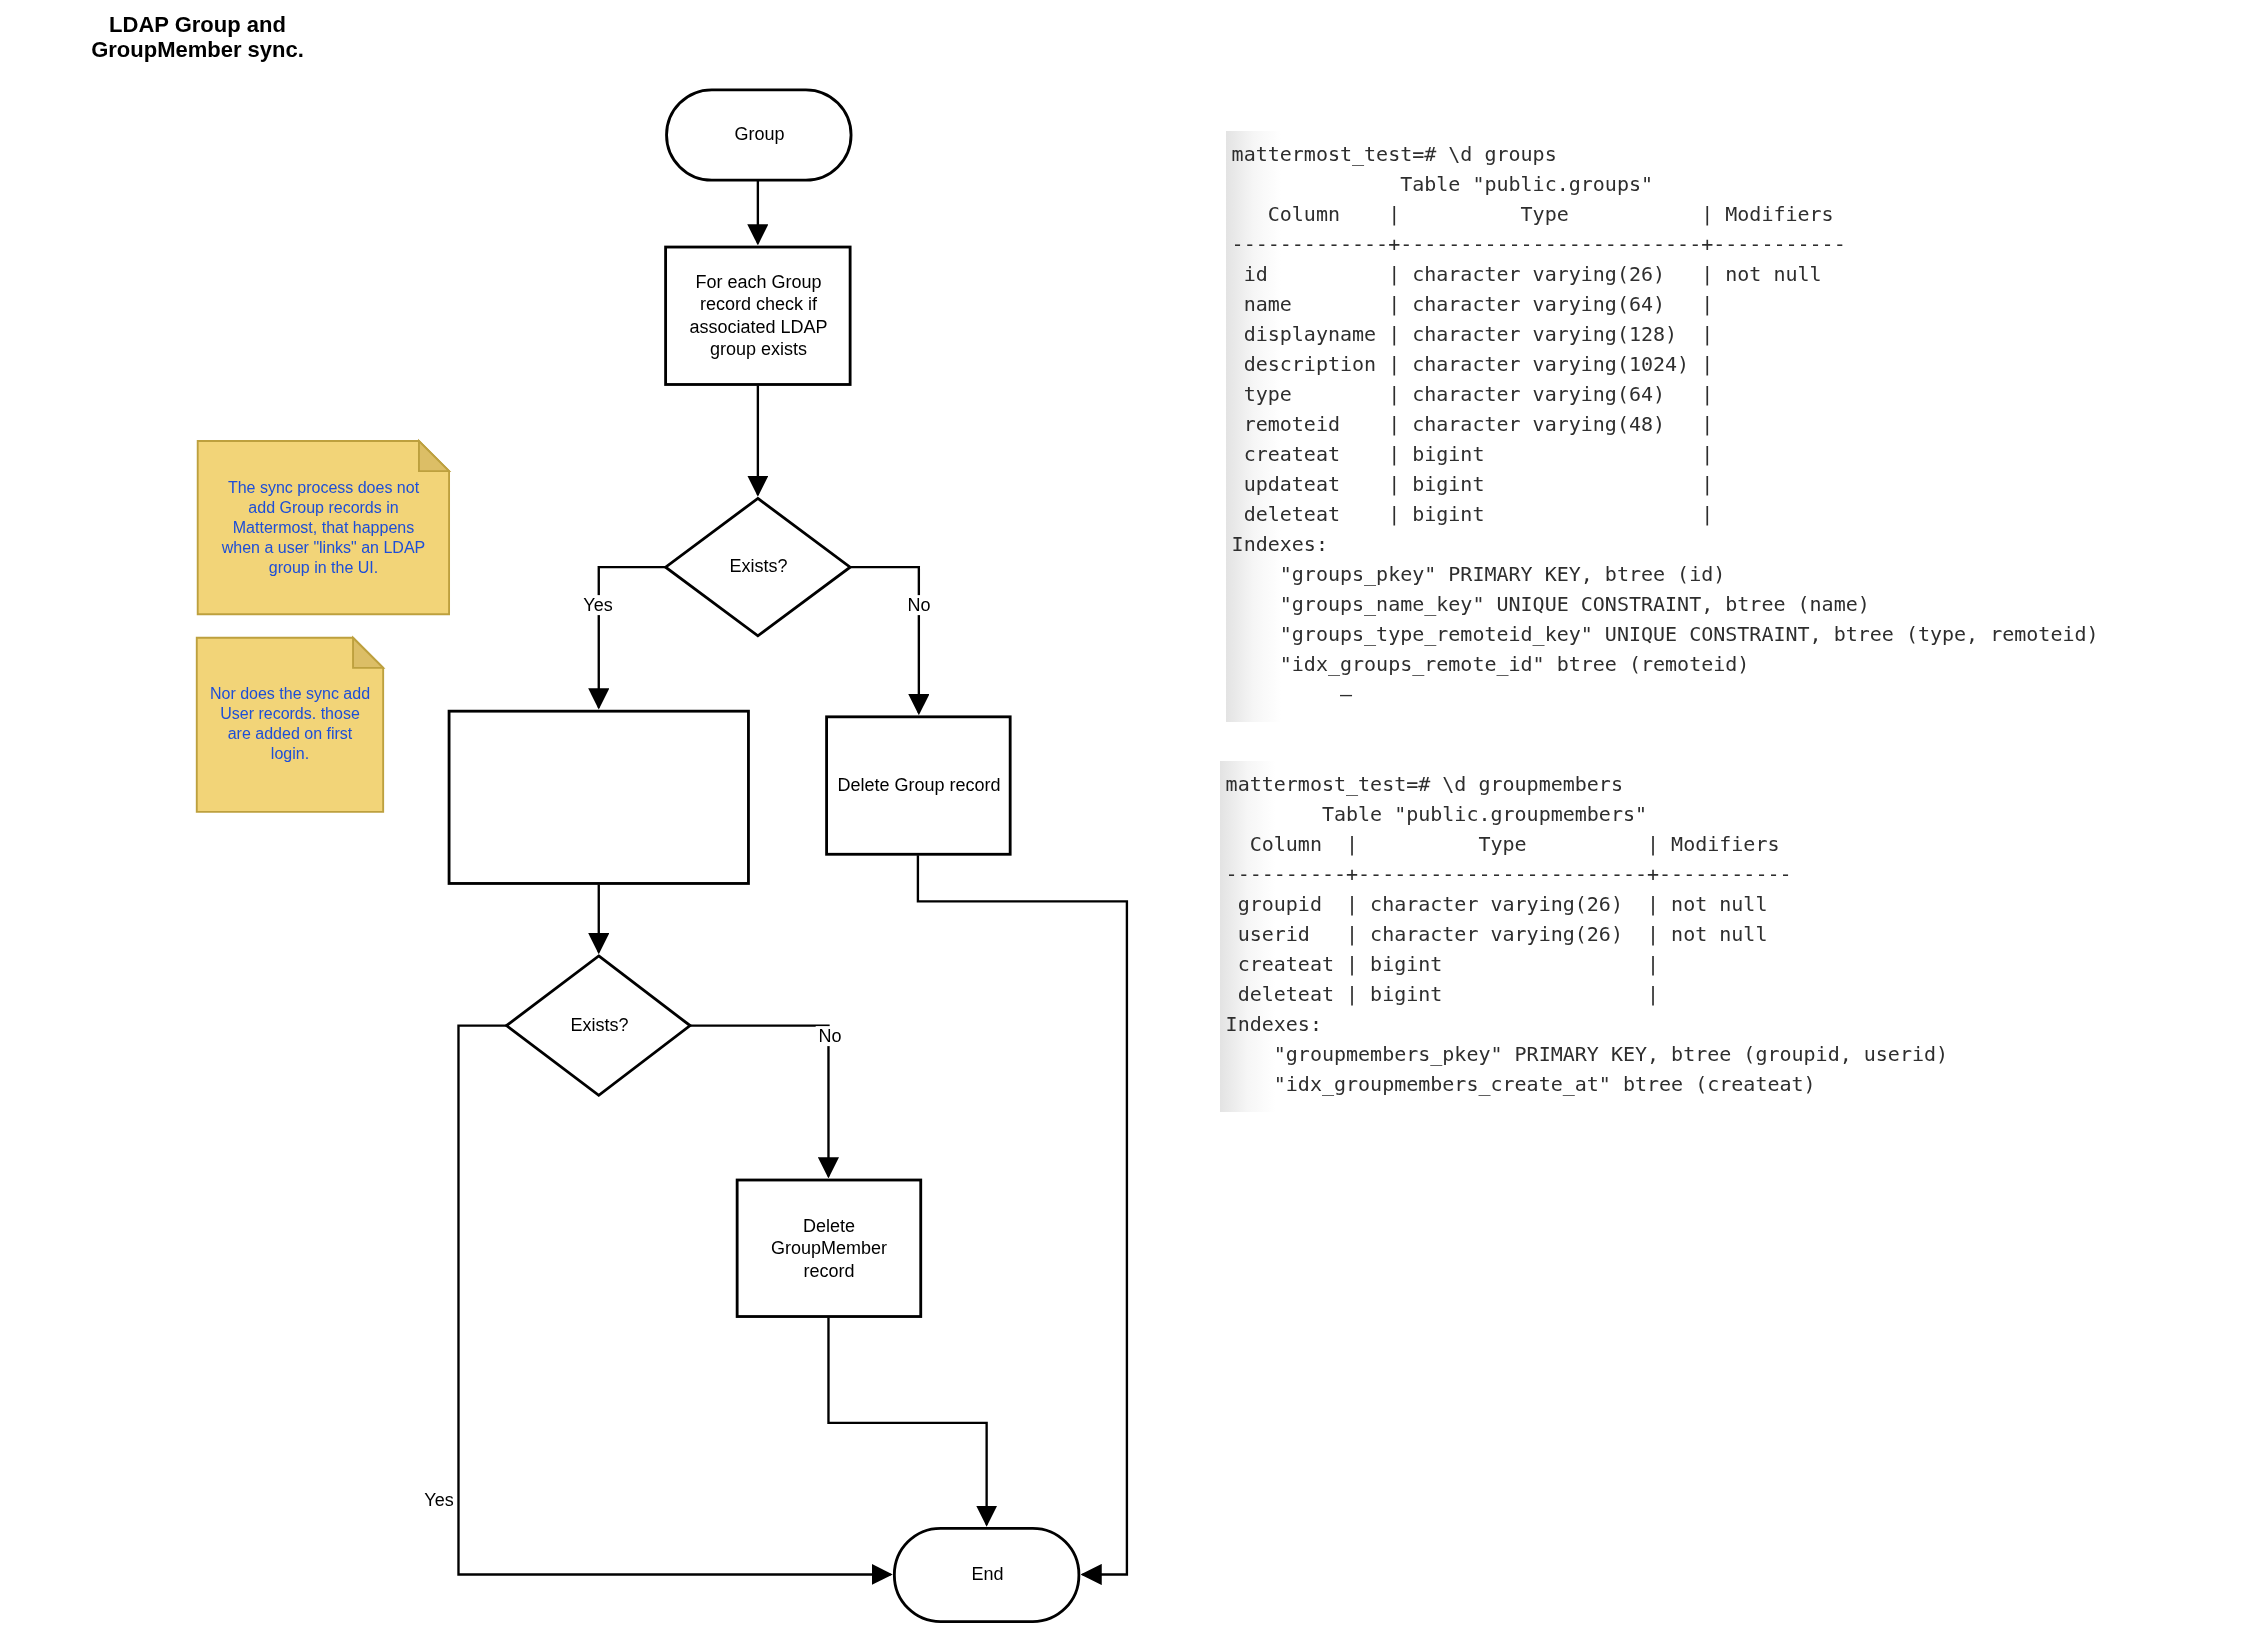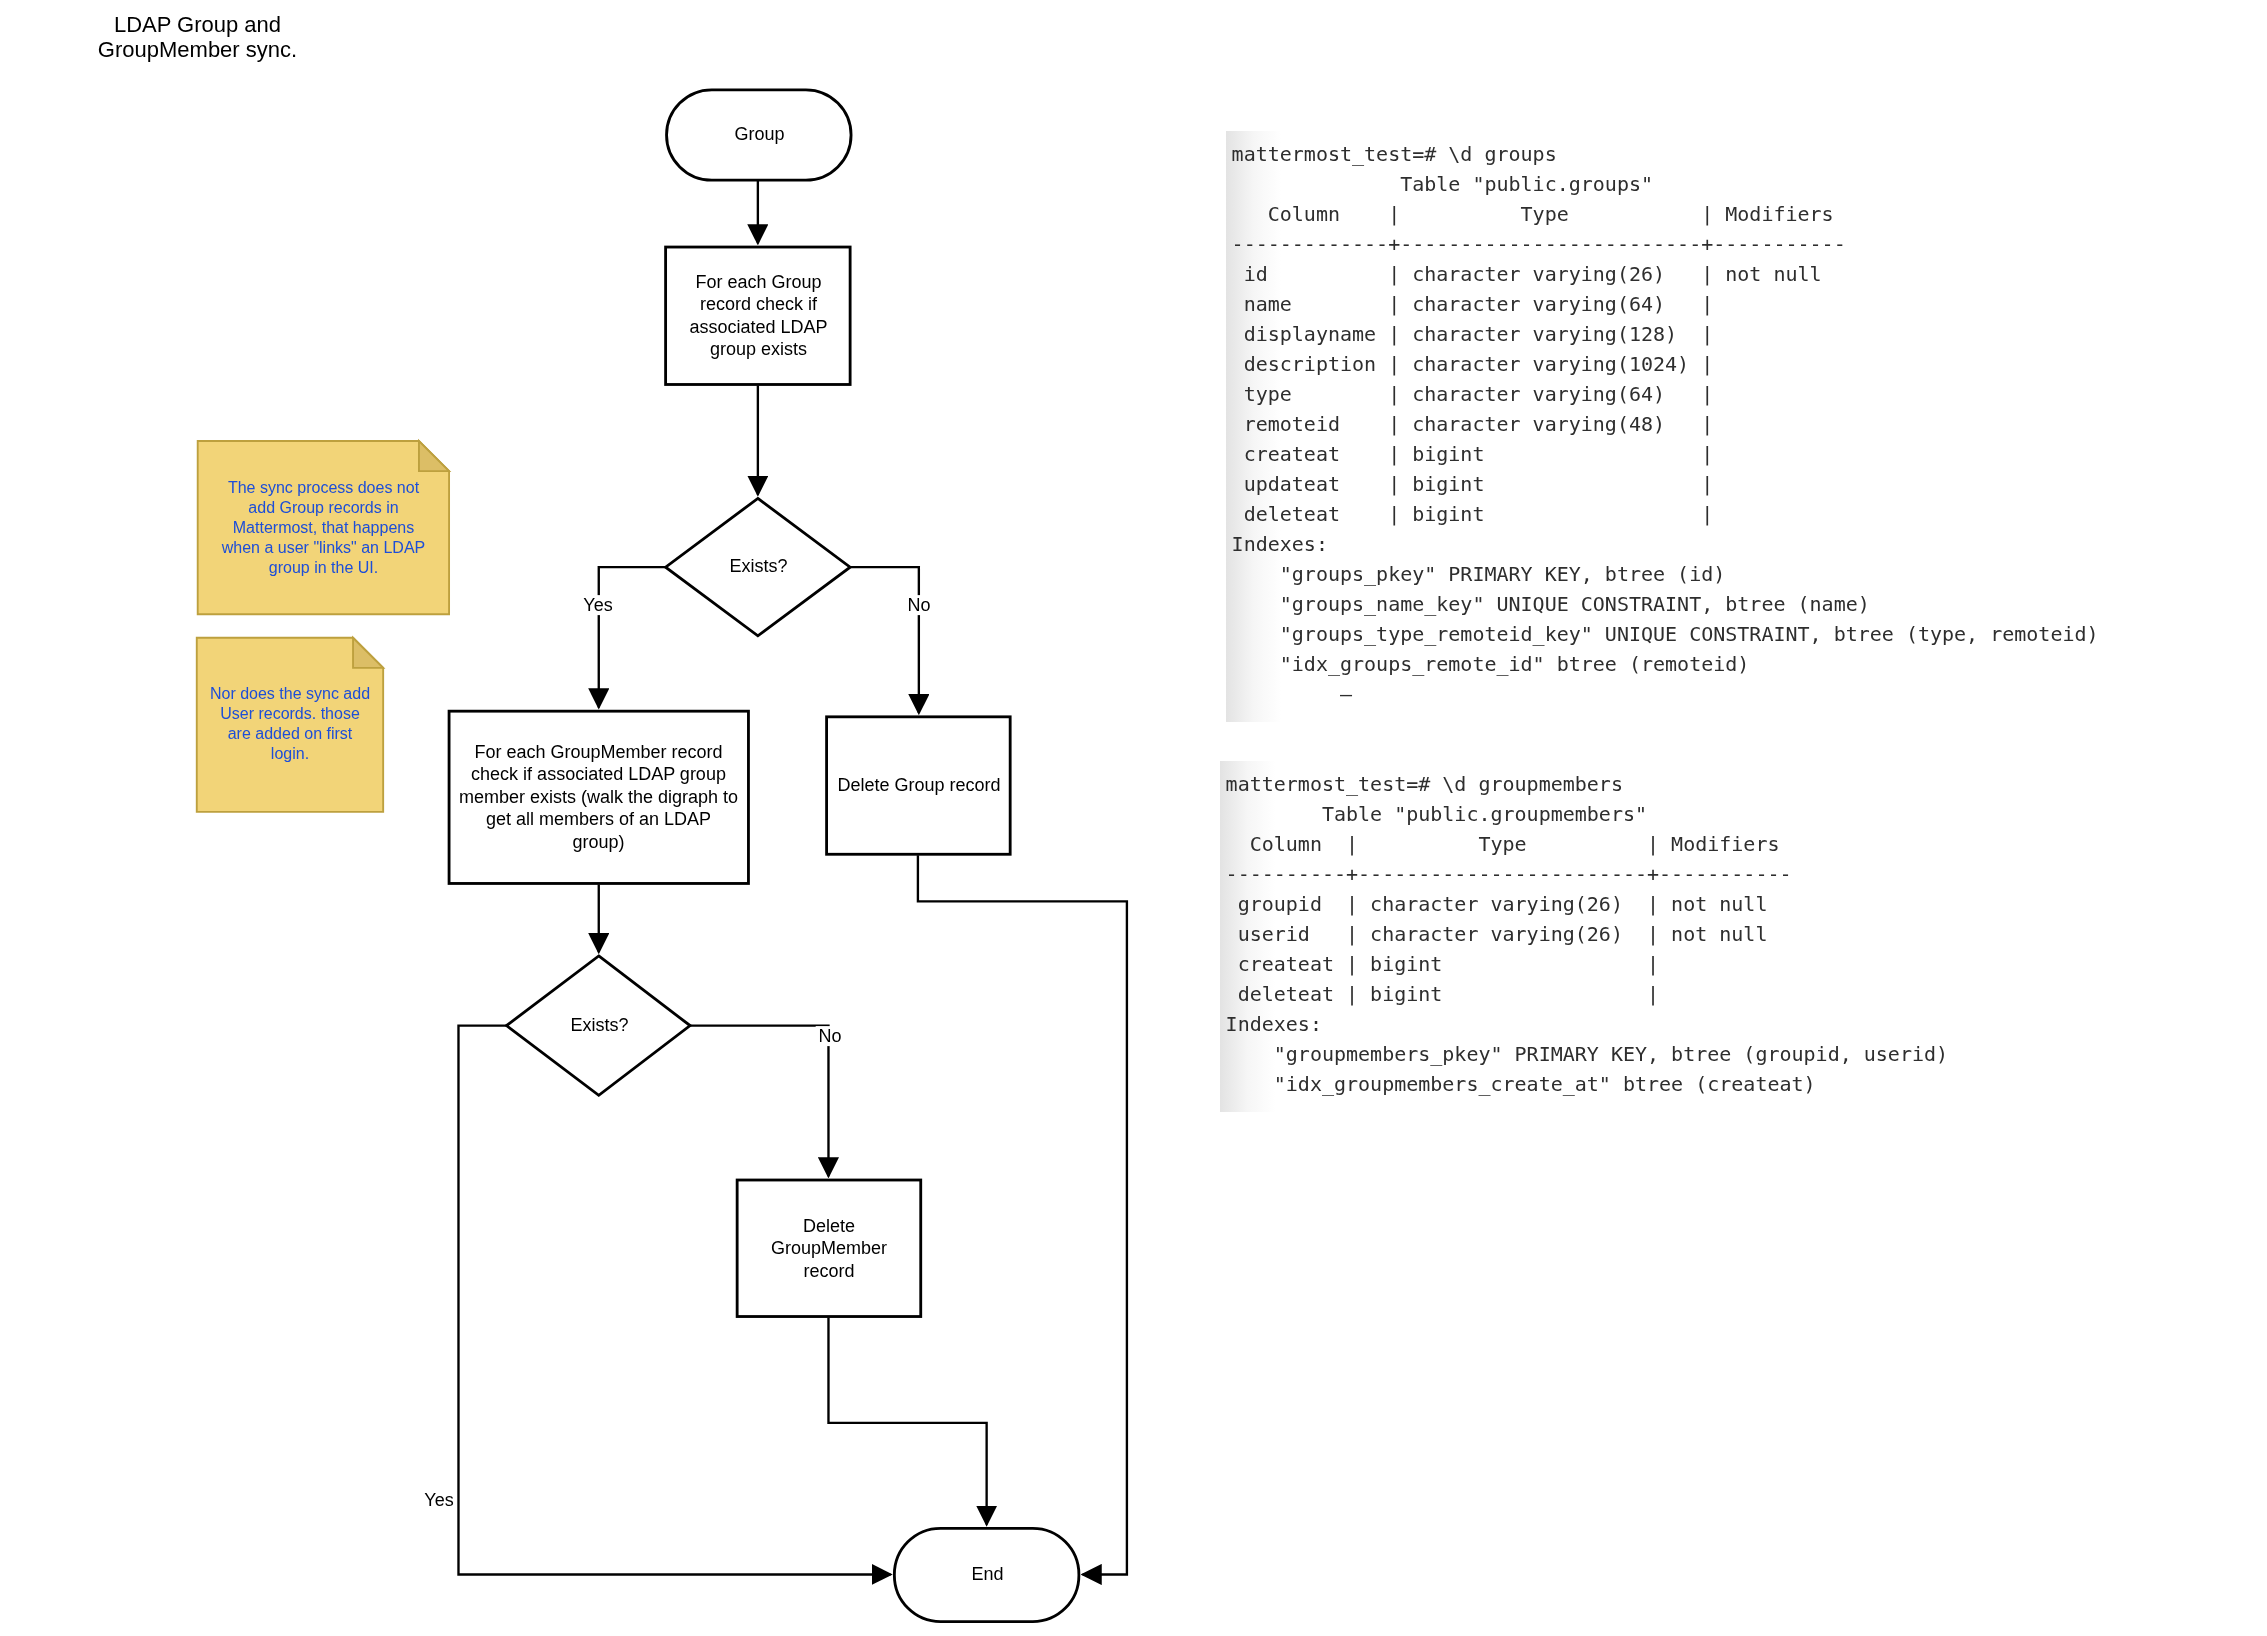--- a/index.html
+++ b/index.html
@@ -5,21 +5,21 @@
   html,body{margin:0;padding:0;background:#ffffff;}
   body{width:2267px;height:1637px;position:relative;overflow:hidden;
        font-family:"Liberation Sans",sans-serif;color:#000;}
   #stage{position:absolute;left:0;top:0;width:2267px;height:1637px;}
   #shapes{position:absolute;left:0;top:0;}
   .txt{position:absolute;display:flex;align-items:center;justify-content:center;
        text-align:center;font-size:18px;line-height:1.25;color:#000;}
   .txt .inner{white-space:pre-line;}
   .pad{padding:5.6px 9.4px;box-sizing:border-box;justify-content:flex-end;}
   .title{position:absolute;left:89px;top:13px;width:217px;
-         font-size:22px;font-weight:normal;line-height:24.5px;text-align:center;
+         font-size:22px;font-weight:bold;line-height:24.5px;text-align:center;
          white-space:pre-line;}
   .edge-label{position:absolute;transform:translate(-50%,-50%);
          background:#ffffff;padding:0.9px 2.8px;font-size:18px;line-height:1;}
   .note-text{position:absolute;display:flex;align-items:center;justify-content:center;
          text-align:center;font-size:16px;line-height:20px;color:#1d4ed8;}
   .note-text .inner{width:88%;}
   .term{position:absolute;font-family:"DejaVu Sans Mono",monospace;
         font-size:20px;line-height:30px;white-space:pre;color:#2e2e2e;
         padding:7.5px 15px 13px 5.6px;
         background:linear-gradient(90deg,#e3e3e3 0px,#f6f6f6 28px,#ffffff 55px);}
@@ -78,23 +78,20 @@
     <div class="inner">For each Group record check if associated LDAP group exists</div>
   </div>
 
   <div class="txt" style="left:666px;top:498px;width:185px;height:137px;">
     <div class="inner">Exists?</div>
   </div>
 
   <div class="edge-label" style="left:598px;top:605px;">Yes</div>
   <div class="edge-label" style="left:919px;top:605px;">No</div>
 
-  <div class="txt pad" style="left:449px;top:711px;width:299px;height:172px;">
-    <div class="inner">For each GroupMember record check if associated LDAP group member exists (walk the digraph to get all members of an LDAP group)</div>
-  </div>
 
   <div class="txt pad" style="left:827px;top:717px;width:183px;height:137px;">
     <div class="inner">Delete Group record</div>
   </div>
 
   <div class="txt" style="left:507px;top:956px;width:185px;height:139px;">
     <div class="inner">Exists?</div>
   </div>
 
   <div class="edge-label" style="left:439px;top:1500px;">Yes</div>

